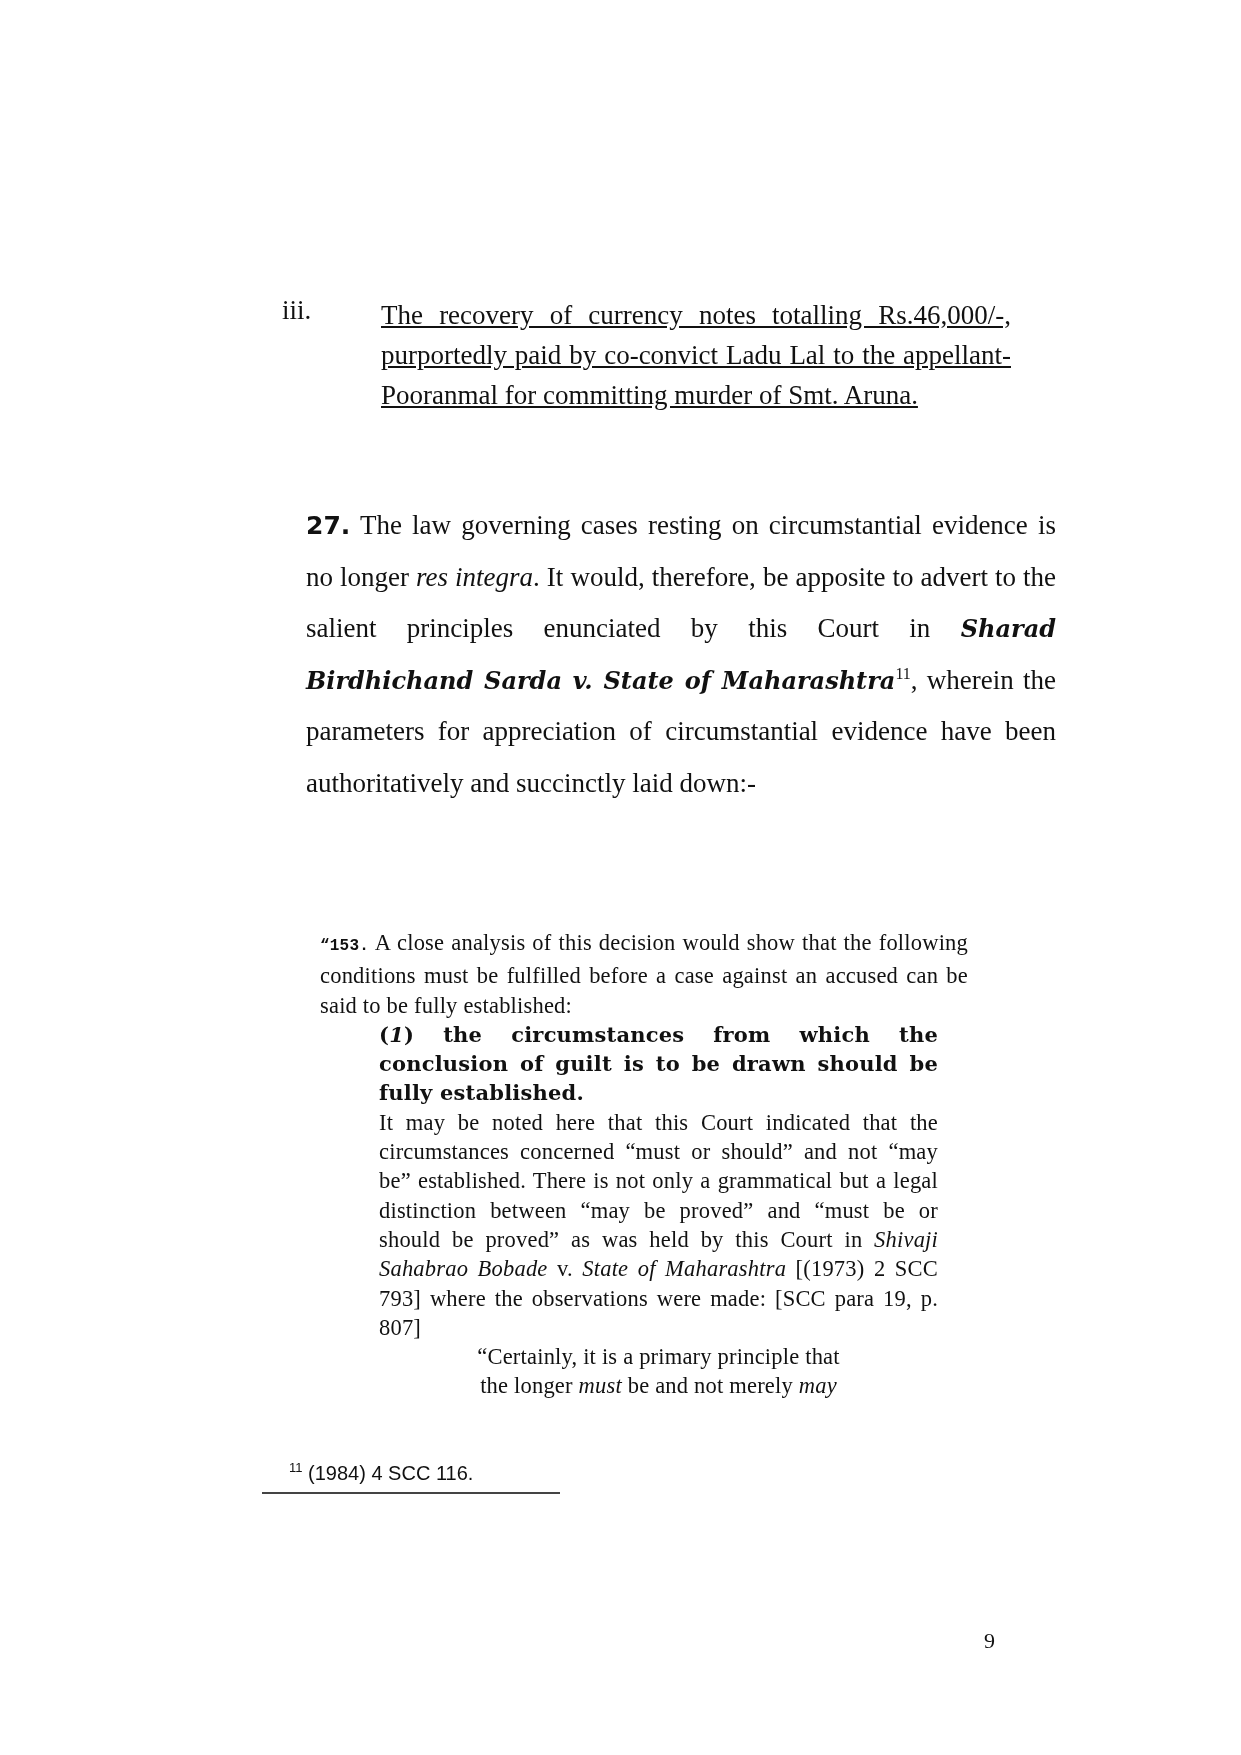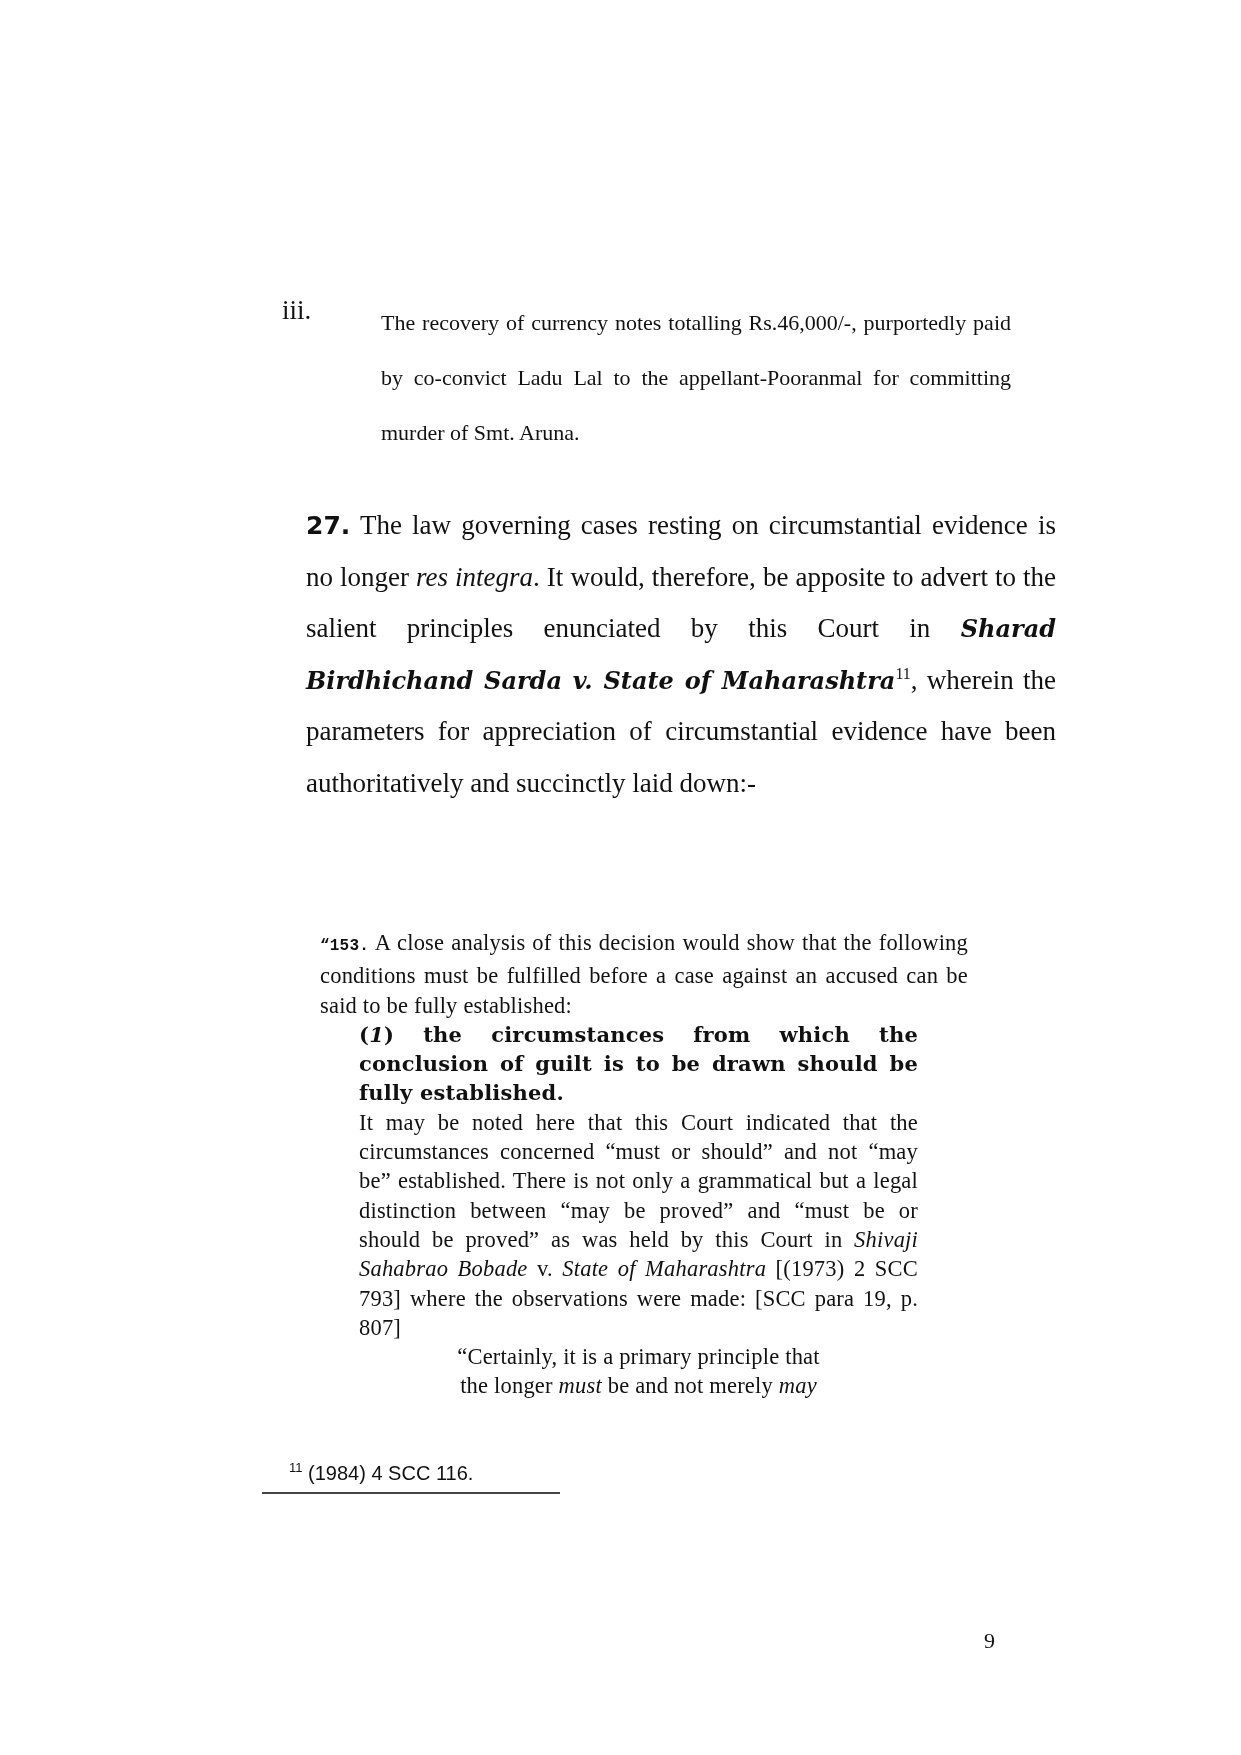--- a/index.html
+++ b/index.html
@@ -1,30 +1,30 @@
 <!DOCTYPE html>
 <html><head>
 <meta charset="utf-8">
 <style>
   html, body { margin: 0; padding: 0; background: #ffffff; }
   body { width: 1241px; height: 1755px; position: relative; overflow: hidden; color: #111; }
   .page { position: absolute; left: 0; top: 0; width: 1049px; height: 1755px; background: #fff; }
 
   .item-iii { position: absolute; left: 262px; top: 295px; width: 760px; }
   .item-iii .num { position: absolute; left: 20px; top: 0; font-size: 27px; font-family: "Liberation Serif", serif; }
-  .item-iii .txt { position: absolute; left: 119px; top: 0; width: 630px; font-size: 22px; line-height: 55px; font-family: "Liberation Serif", serif; text-align: justify; }
+  .item-iii .txt { position: absolute; left: 119px; top: 0; width: 630px; font-size: 27px; line-height: 40px; font-family: "Liberation Serif", serif; text-align: justify; text-decoration: underline; }
 
   .para27 { position: absolute; left: 262px; top: 500px; width: 750px; font-size: 27px; line-height: 51.5px; font-family: "Liberation Serif", serif; text-align: justify; margin-left: 44px; }
   .para27 .pnum { font-family: "DejaVu Sans", sans-serif; font-weight: bold; font-size: 25px; }
   .para27 .case { font-family: "DejaVu Serif", serif; font-weight: bold; font-style: italic; font-size: 24px; }
   .para27 sup { font-size: 16px; vertical-align: super; line-height: 0; }
 
   .quote { position: absolute; left: 320px; top: 928px; width: 648px; font-size: 22.5px; line-height: 29.3px; font-family: "Liberation Serif", serif; text-align: justify; letter-spacing: 0.2px; }
   .quote .qnum { font-family: Liberation Mono, monospace; font-weight: bold; font-size: 16px; }
-  .inner { margin-left: 39px; width: 559px; }
+  .inner { margin-left: 59px; width: 559px; }
   .inner .bold { font-family: "DejaVu Serif", serif; font-weight: bold; font-size: 21px; line-height: 29.3px; text-align: justify; }
   .inner .reg { text-align: justify; }
   .inner .reg2 { text-align: center; }
 
   .fn-rule { position: absolute; left: 262px; top: 1492px; width: 298px; height: 2px; background: #444; }
   .footnote { position: absolute; left: 262px; top: 1460px; font-size: 20px; font-family: Liberation Sans, sans-serif; margin-left: 27px; }
   .footnote sup { font-size: 13px; vertical-align: super; }
 
   .page-num { position: absolute; left: 984px; top: 1628px; font-size: 22px; font-family: "Liberation Serif", serif; }
 </style>

